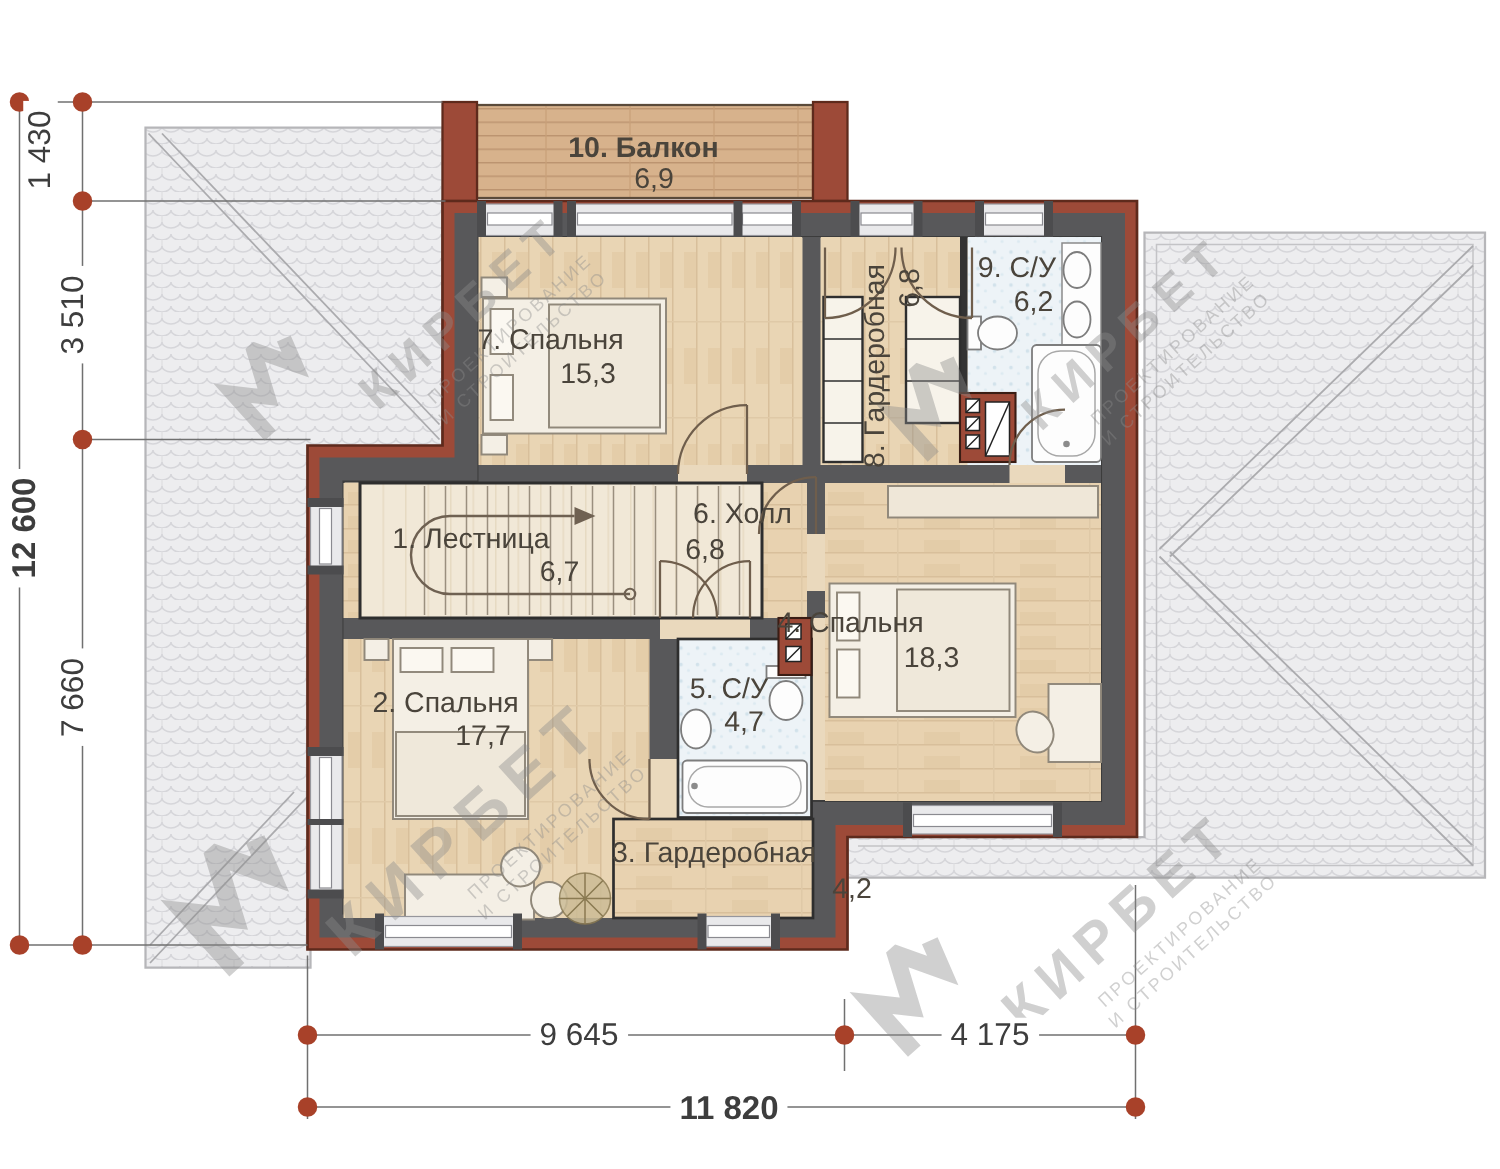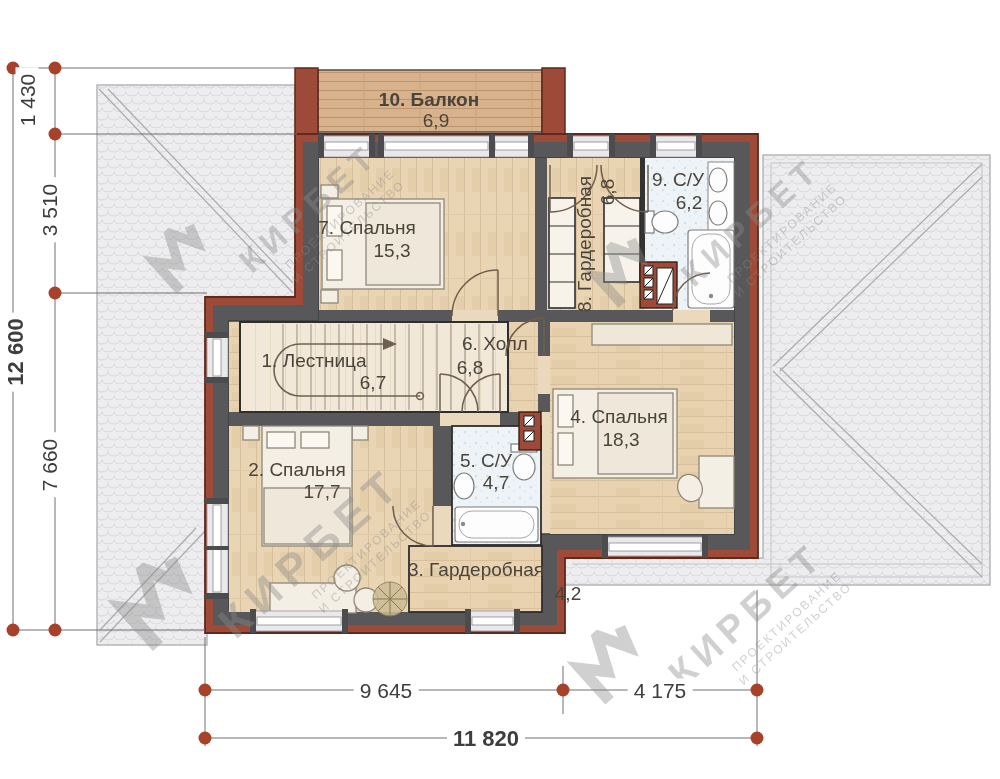--- a/index.html
+++ b/index.html
@@ -375,21 +375,21 @@
 
 <div class="lbl" style="left:678px;top:179px;">9. С/У</div>
 <div class="lbl" style="left:689px;top:202px;">6,2</div>
 
 <div class="lbl" style="left:314px;top:360px;">1. Лестница</div>
 <div class="lbl" style="left:357px;top:382px;margin-left:16px;">6,7</div>
 
 <div class="lbl" style="left:455px;top:343px;margin-left:40px;">6. Холл</div>
 <div class="lbl" style="left:470px;top:367px;">6,8</div>
 
-<div class="lbl" style="left:619px;top:416px;">4. Спальня</div>
+<div class="lbl" style="left:567px;top:416px;">4. Спальня</div>
 <div class="lbl" style="left:621px;top:439px;">18,3</div>
 
 <div class="lbl" style="left:297px;top:469px;text-align:center;">2. Спальня</div>
 <div class="lbl" style="left:322px;top:491px;">17,7</div>
 
 <div class="lbl" style="left:486px;top:460px;">5. С/У</div>
 <div class="lbl" style="left:496px;top:482px;">4,7</div>
 
 <div class="lbl" style="left:476px;top:569px;">3. Гардеробная</div>
 <div class="lbl" style="left:521px;top:593px;margin-left:47px;">4,2</div>

